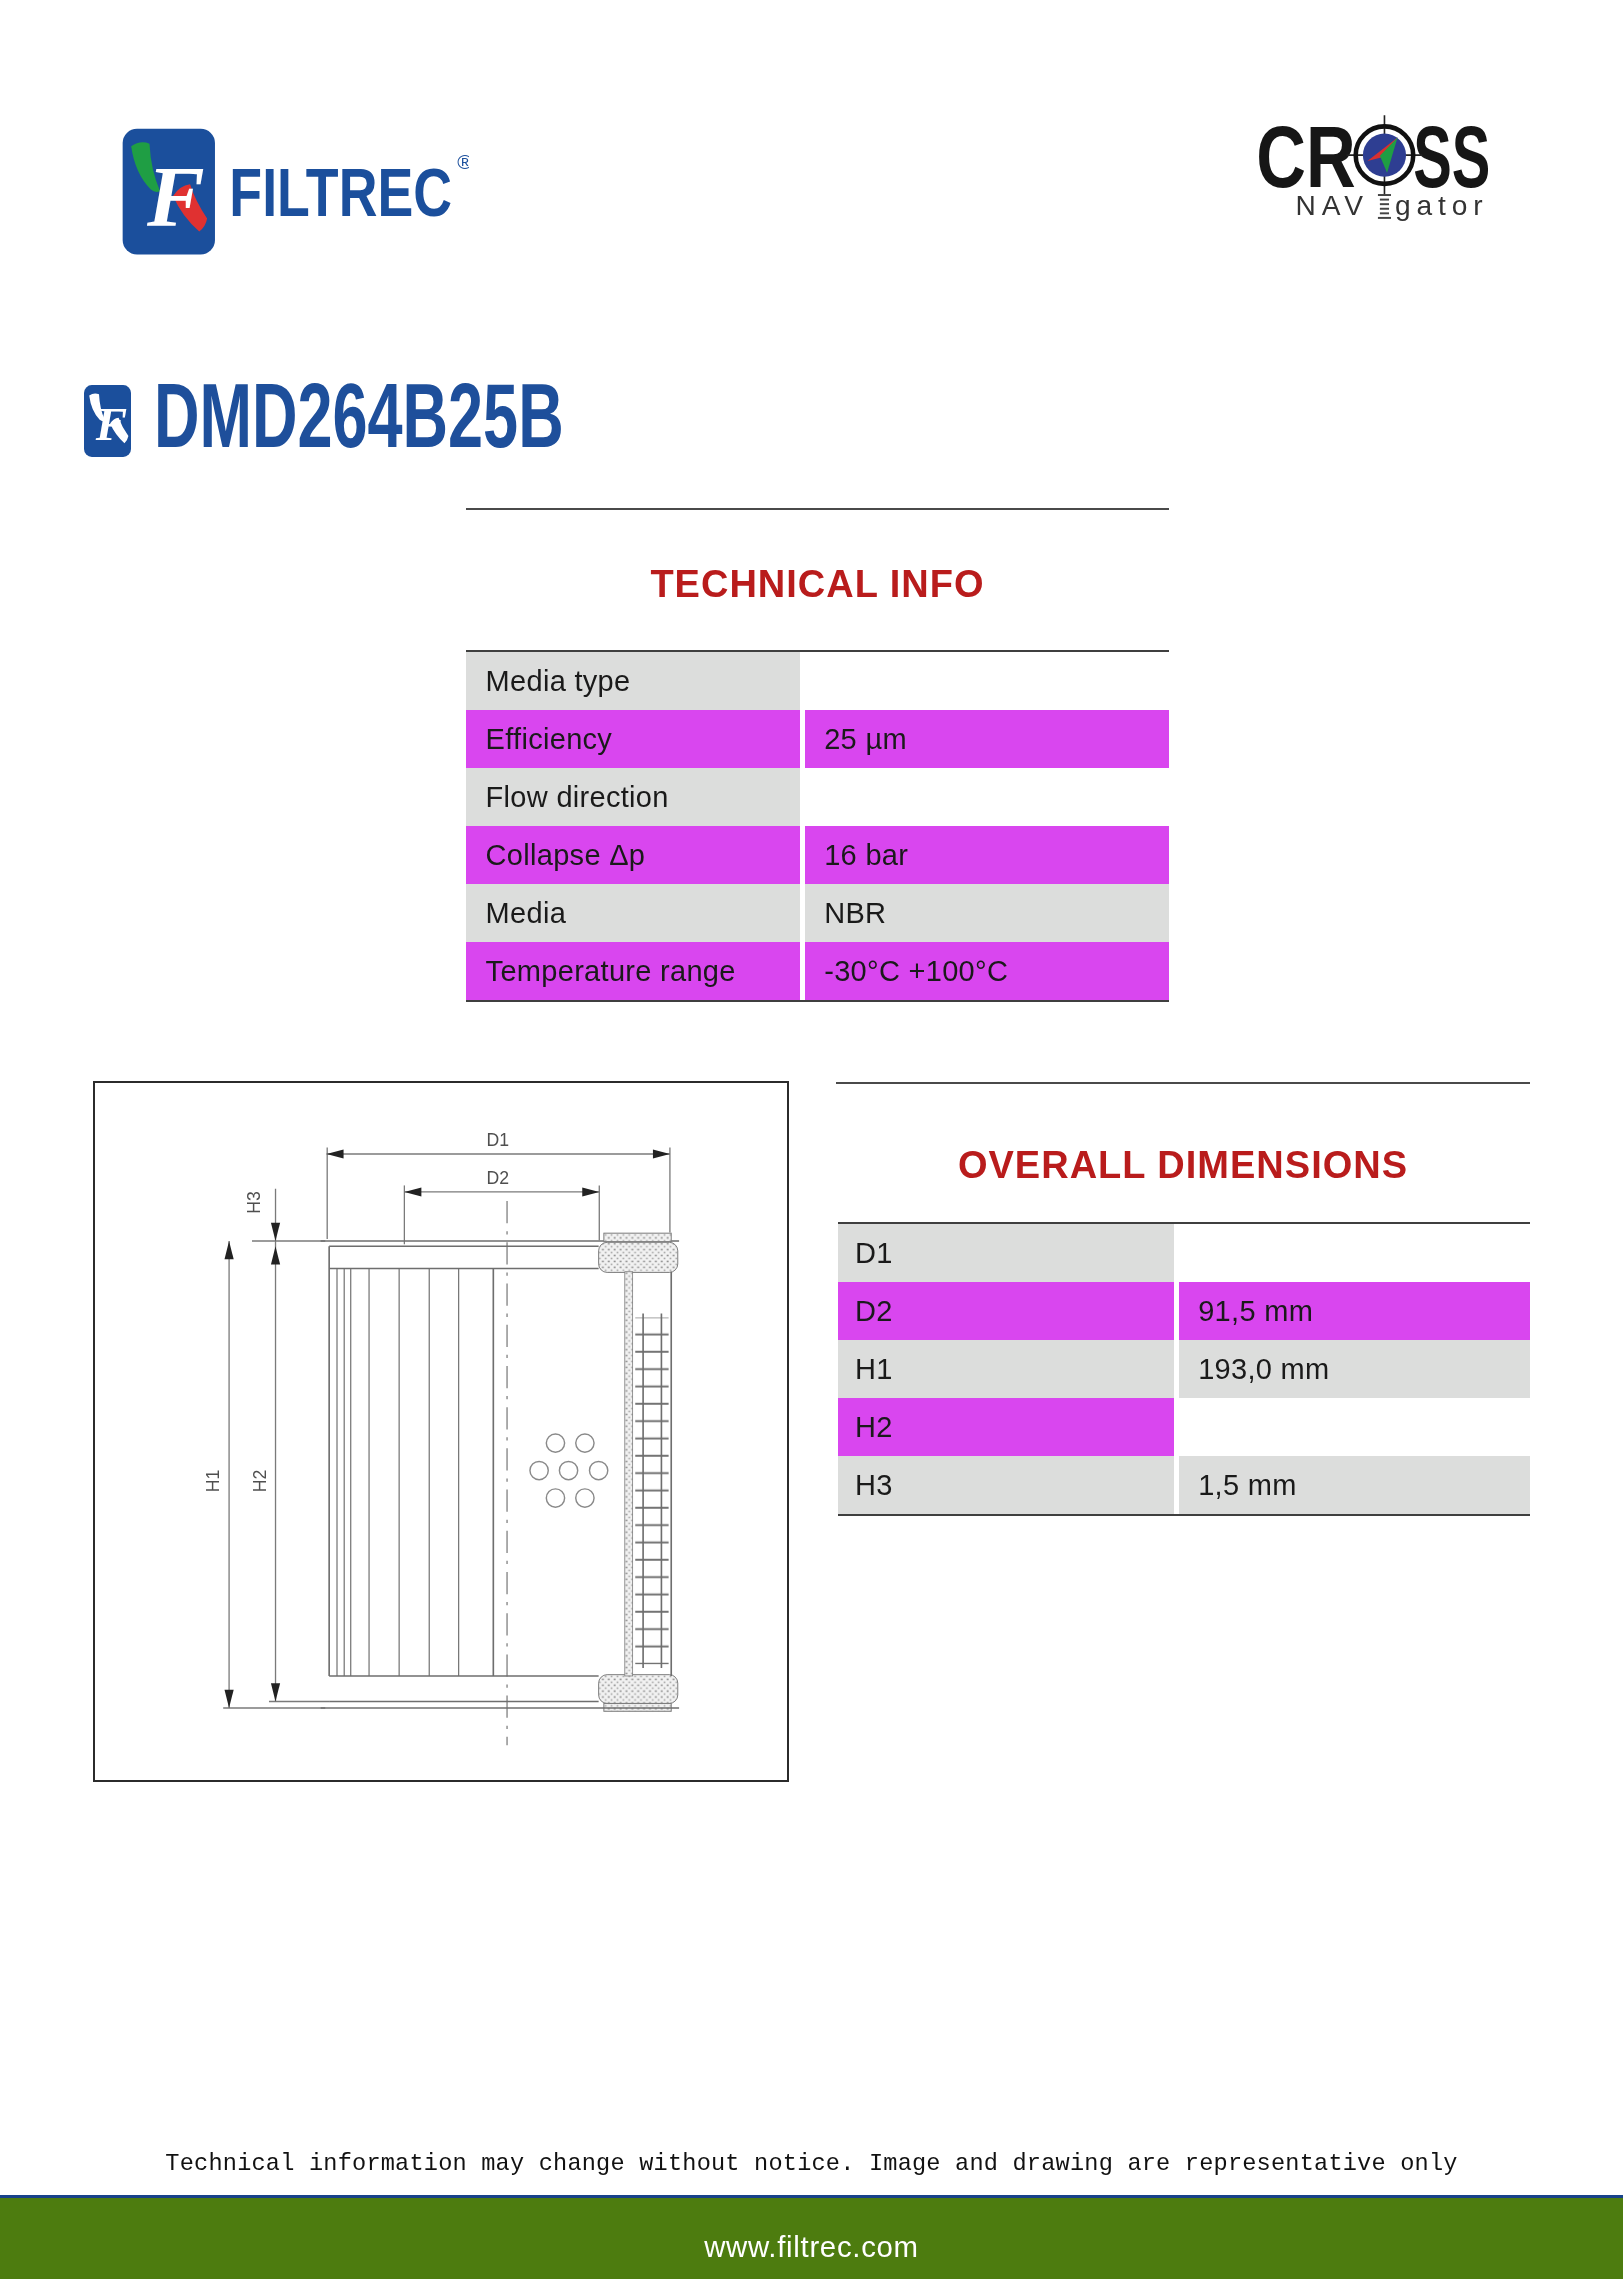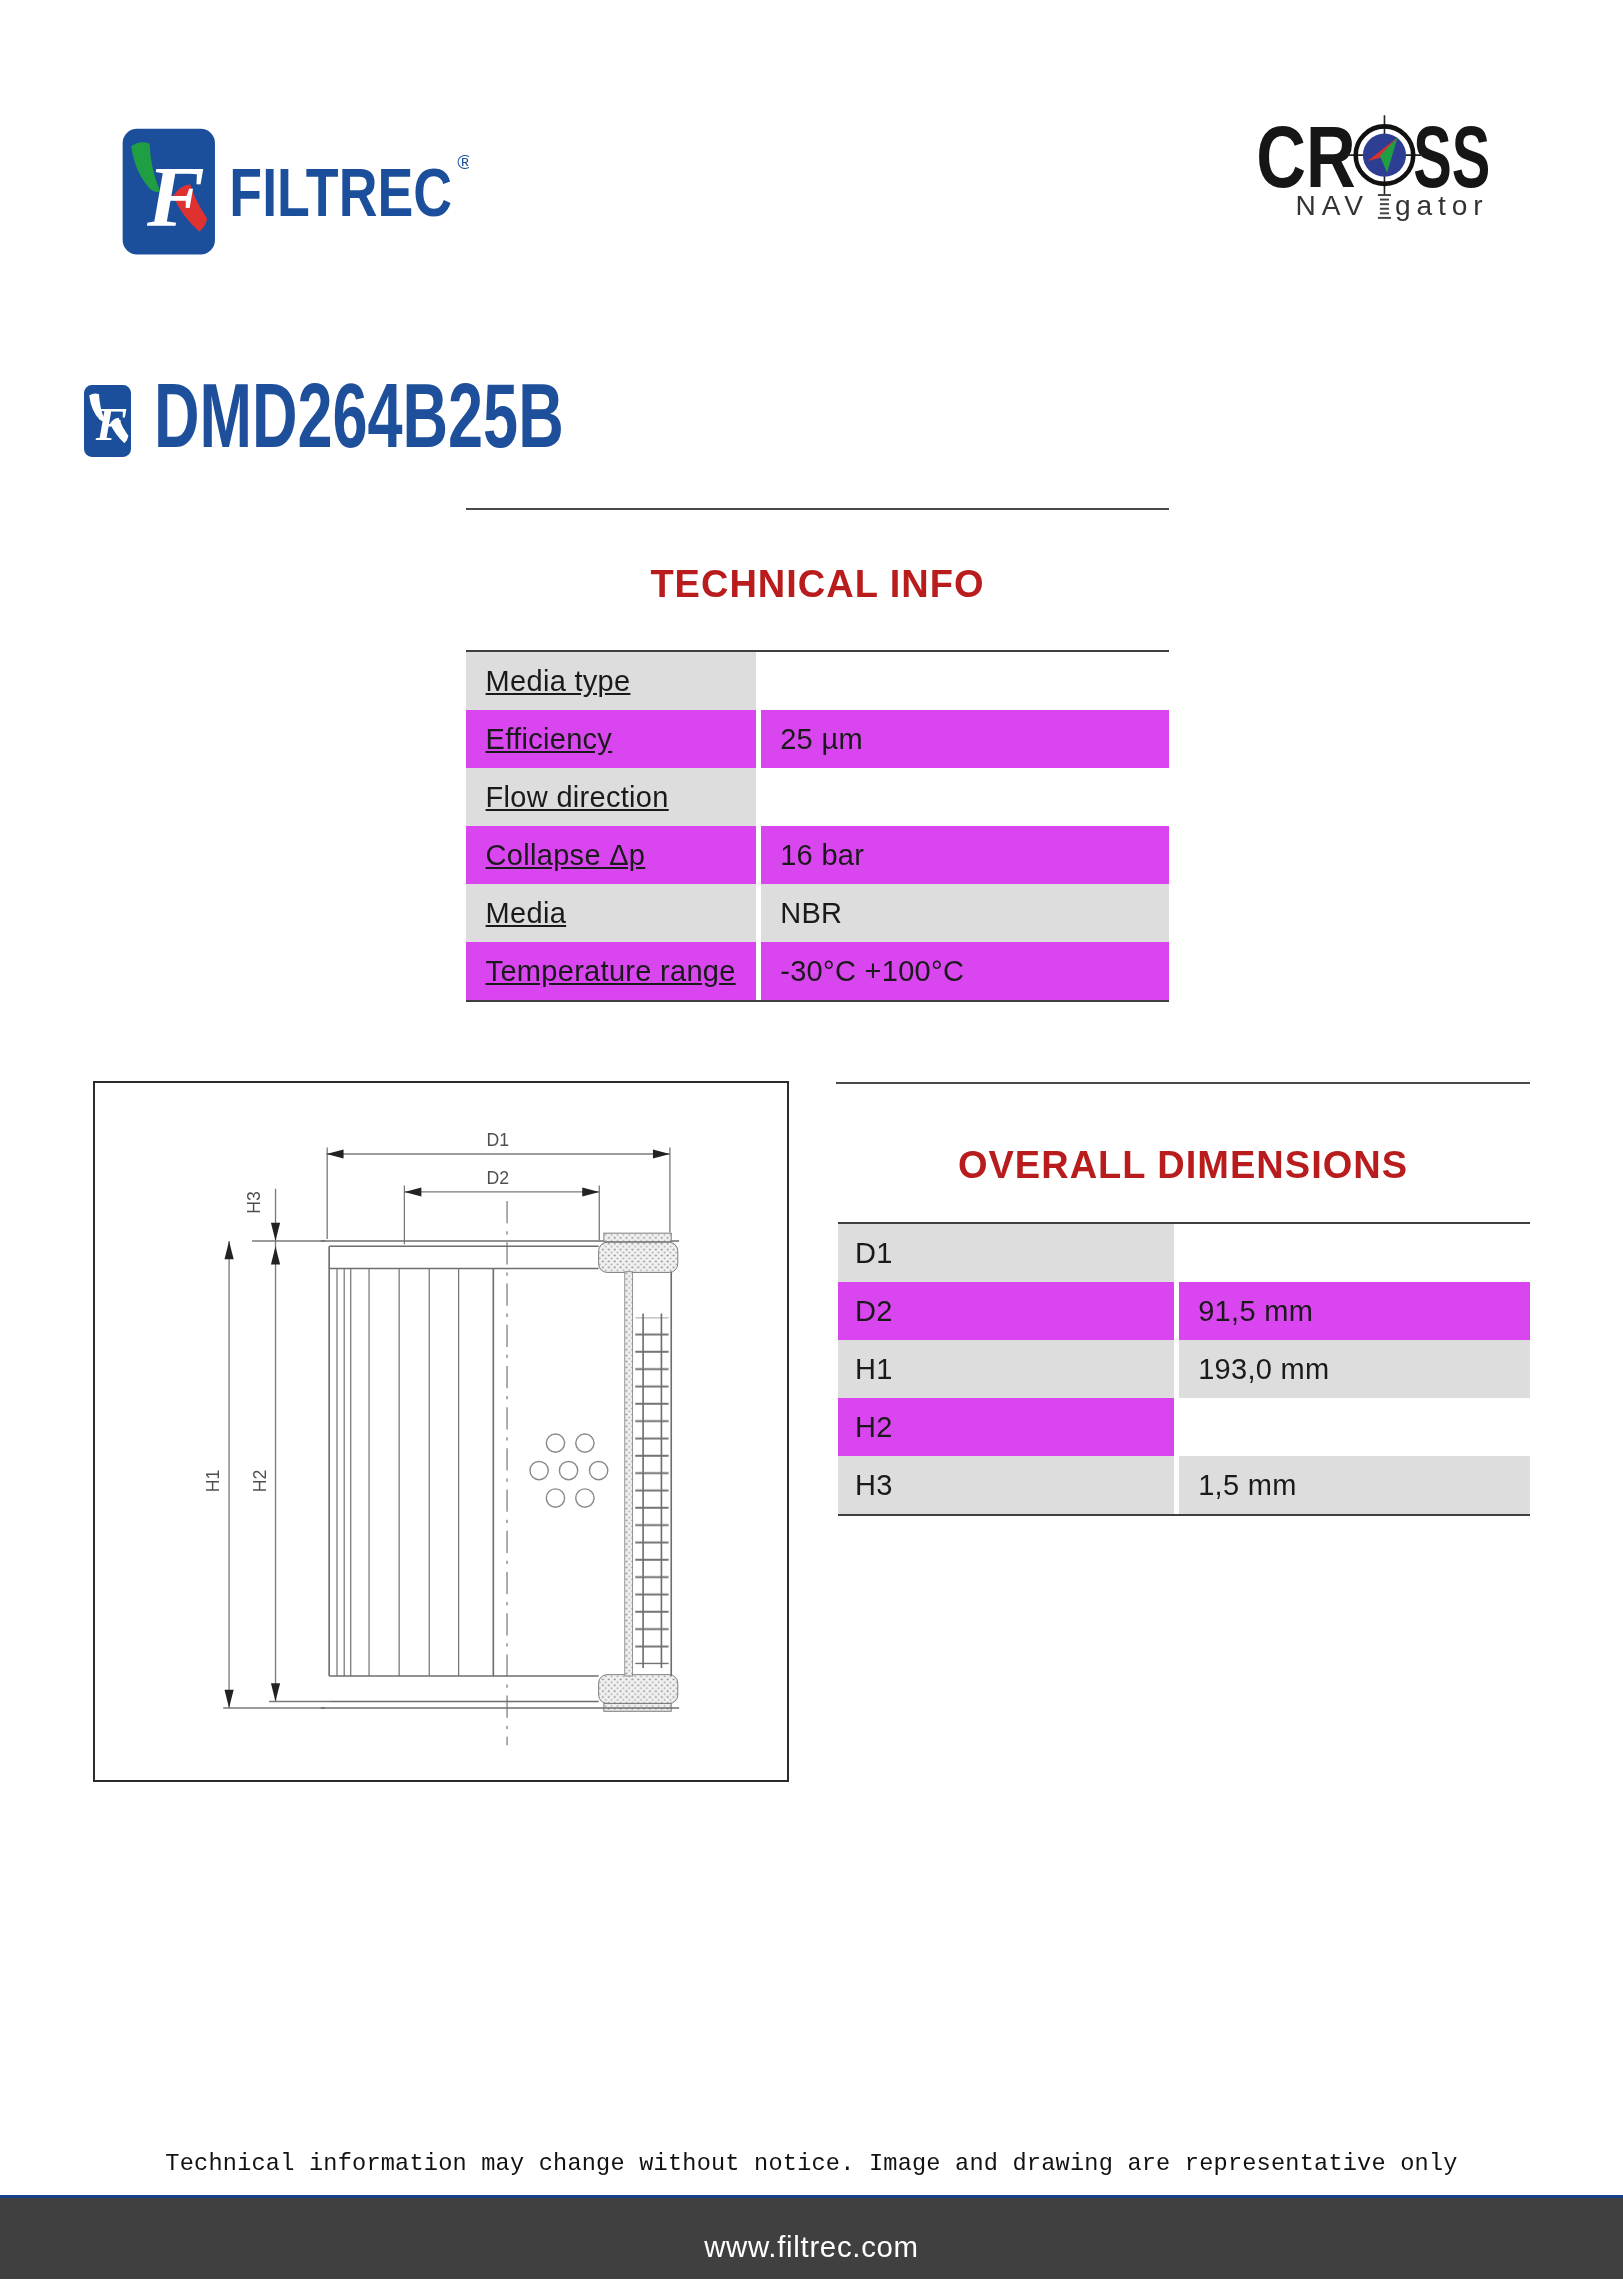--- a/index.html
+++ b/index.html
@@ -35,41 +35,41 @@
 
   
   .spec-table{border-top:2.6px solid #3f3f3f;border-bottom:2.6px solid #3f3f3f;}
   #tech-table{left:466px;top:650px;width:703px;}
   #dims-table{left:838px;top:1222px;width:692px;}
   .spec-row{display:flex;height:58px;}
   .spec-row .cell{
     line-height:58px;font-size:29px;color:#1a1a1a;letter-spacing:0.3px;
     padding-left:19.6px;box-sizing:border-box;white-space:nowrap;background:#d946ef;
   }
-  #tech-table .label-cell{width:290px;text-decoration:underline;}
+  #tech-table .label-cell{width:334px;}
   #dims-table .label-cell{width:336px;padding-left:17px;}
   .gap{width:4.6px;background:#fff;}
   .value-cell{flex:1;}
   .spec-row.shaded .cell{background:#dcdddc;}
   .spec-row .gap{background:#fff;}
 
   
   #drawing-box{
     left:93px;top:1081px;width:696px;height:701px;
     border:2px solid #2b2b2b;box-sizing:border-box;background:#fff;
   }
   #drawing-box svg{display:block;}
 
   
   #disclaimer{
     left:0;top:2150px;width:1623px;text-align:center;
     font-size:23.6px;color:#111;letter-spacing:0.2px;font-family:Liberation Mono, monospace;
   }
   #footer-bar{
-    left:0;top:2195px;width:1623px;height:84px;background:#404040;
+    left:0;top:2195px;width:1623px;height:84px;background:#4d7c0f;
     border-top:3.3px solid #17428a;box-sizing:border-box;
   }
   #footer-bar .url{
     width:100%;height:97px;line-height:97px;text-align:center;
     color:#ffffff;font-size:29.4px;letter-spacing:0.7px;
   }
 </style>
 </head>
 <body>
 

